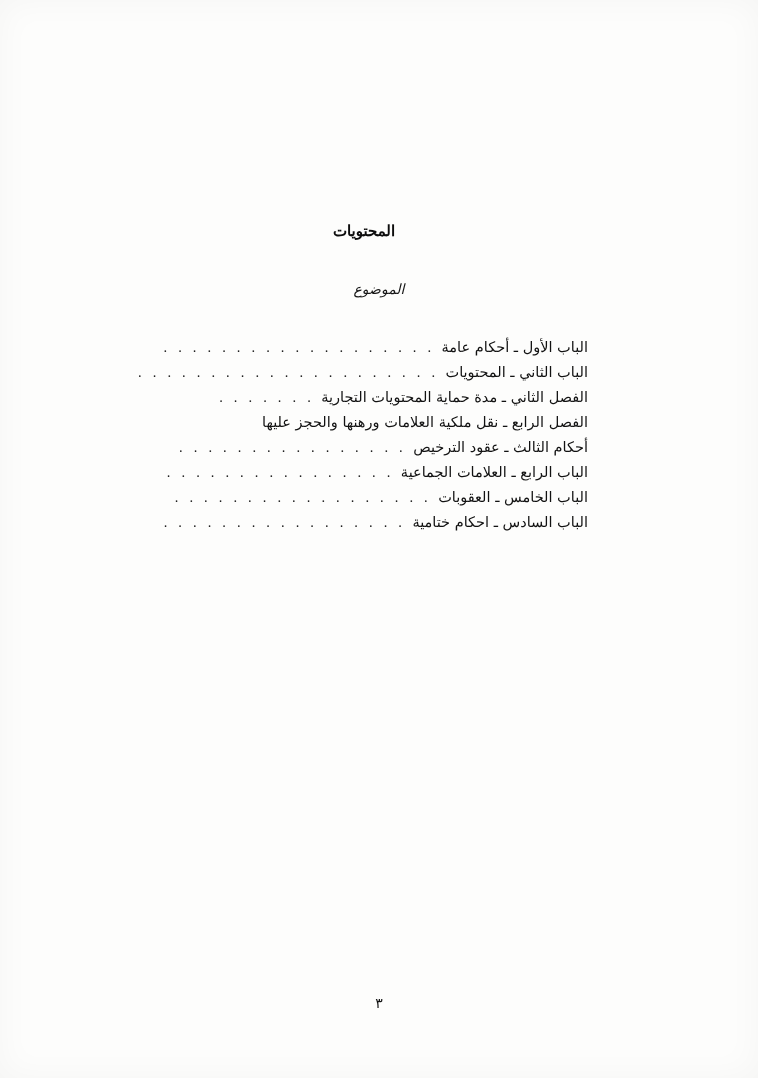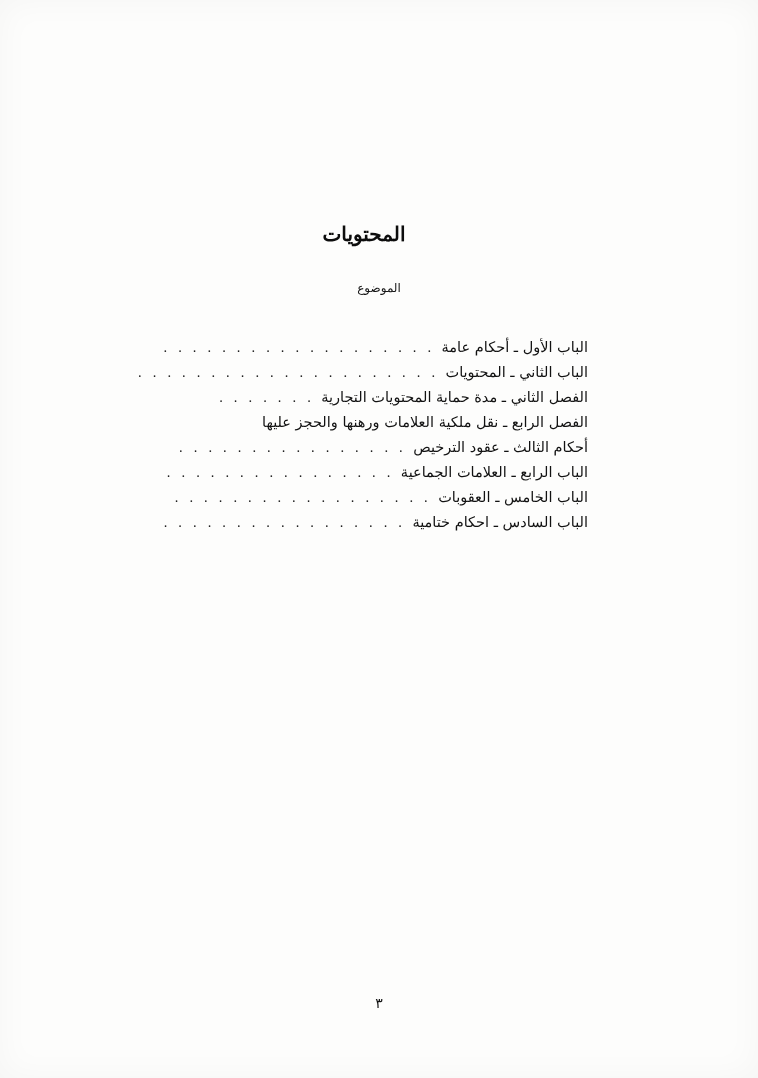--- a/index.html
+++ b/index.html
@@ -37,36 +37,37 @@
     left: 0;
     direction: rtl;
   }
 
   .doc-title {
     position: absolute;
     top: 222px;
     right: 0;
     left: 0;
     text-align: center;
-    font-size: 20px;
+    font-size: 15px;
     font-weight: bold;
     letter-spacing: 0px;
     color: #0d0d0d;
     margin-right: 30px;
   }
 
   .subject-label {
     position: absolute;
     top: 281px;
     right: 0;
     left: 0;
     text-align: center;
-    font-size: 12px;
+    font-size: 14px;
     color: #161616;
     margin-right: 0px;
+    font-style: italic;
   }
 
   .toc {
     position: absolute;
     top: 340px;
     right: 170px;
     width: 420px;
     direction: rtl;
   }
 

